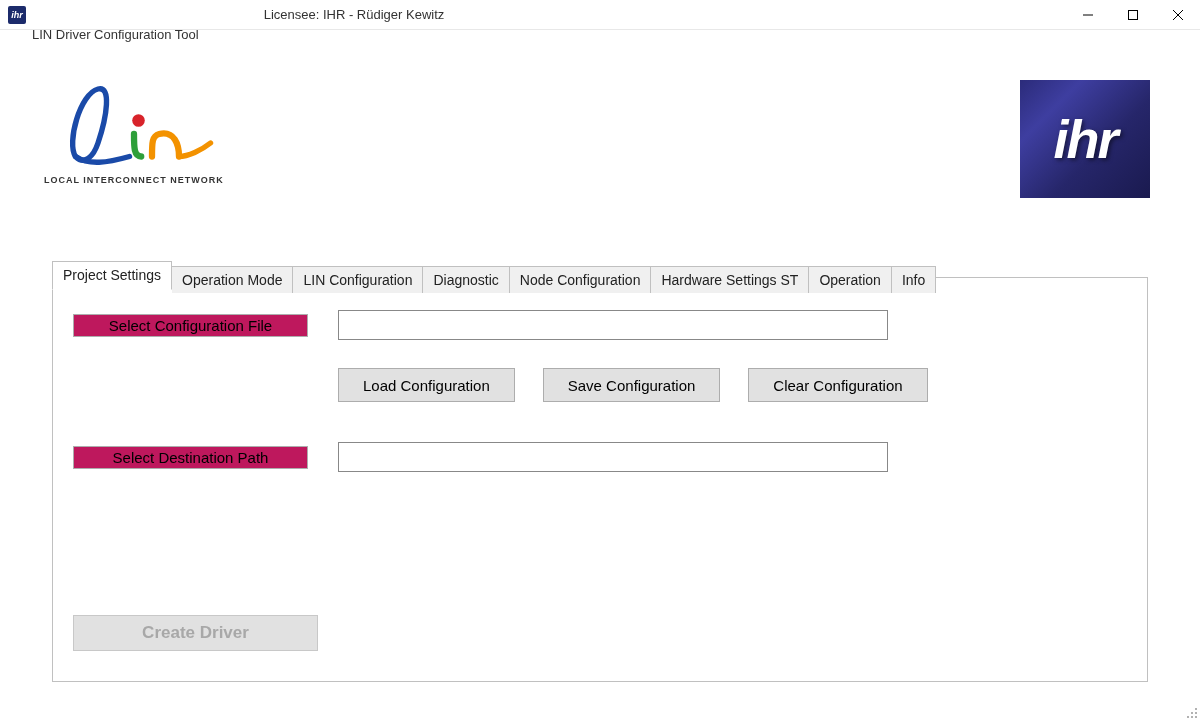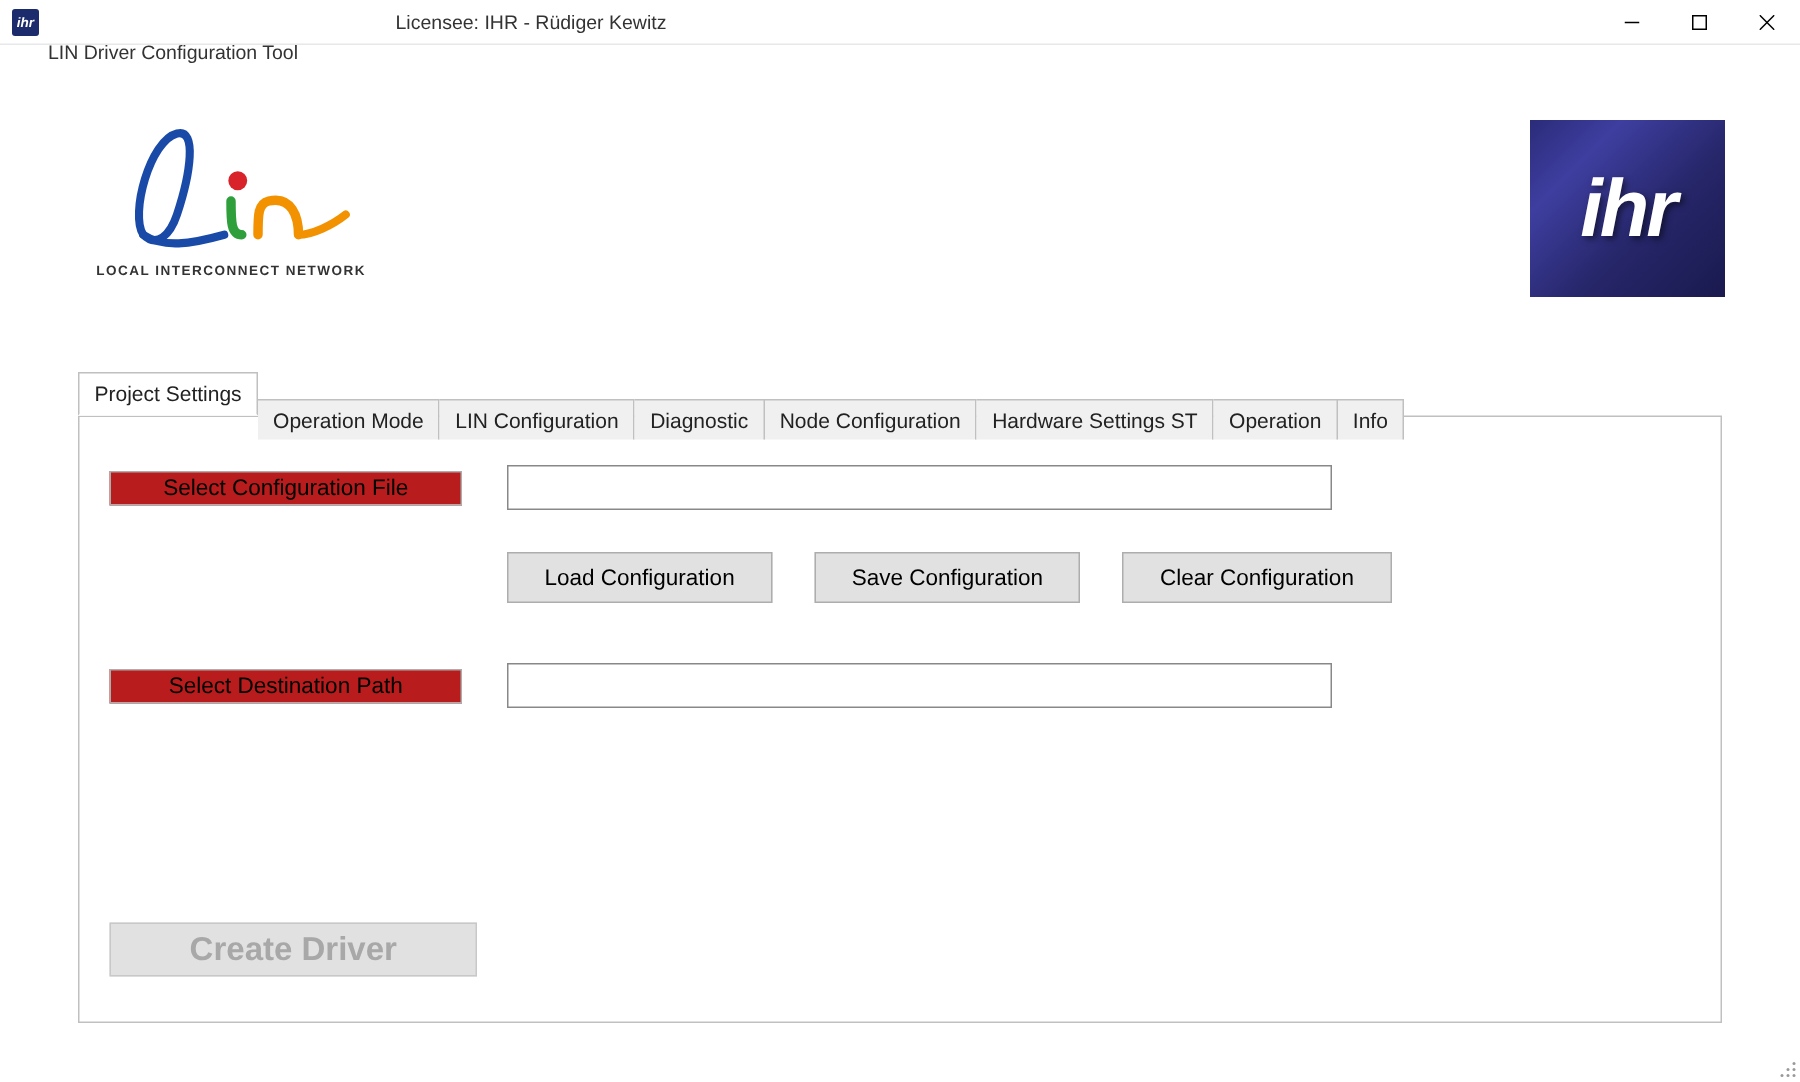--- a/index.html
+++ b/index.html
@@ -56,21 +56,21 @@
   }
   .logo-row {
     display: flex;
     align-items: flex-start;
     justify-content: space-between;
     margin-bottom: 50px;
     padding: 0 18px 0 12px;
   }
   .lin-logo {
     width: 200px;
-    text-align: right;
+    text-align: left;
   }
   .lin-logo-script {
     height: 90px;
   }
   .lin-logo-sub {
     font-size: 9px;
     letter-spacing: 1px;
     color: #333;
     font-weight: bold;
     margin-top: 2px;
@@ -105,42 +105,42 @@
     margin-right: 0;
     font-size: 14px;
     color: #222;
     position: relative;
     top: 16px;
   }
   .tab + .tab { border-left: none; }
   .tab.active {
     background: #fff;
     border-bottom: 1px solid #fff;
-    top: 0;
+    top: 13px;
     padding-bottom: 6px;
   }
   .tabpanel {
     border: 1px solid #c0c0c0;
     margin: 0 20px 10px 20px;
     padding: 32px 20px 30px 20px;
     min-height: 390px;
     background: #fff;
     position: relative;
     z-index: 1;
   }
   .form-row {
     display: flex;
     align-items: center;
     margin-bottom: 28px;
     gap: 30px;
   }
   .wide-btn {
     width: 235px;
     height: 23px;
-    background: #b91c1c;
+    background: #be185d;
     border: 1px solid #adadad;
     font-size: 15px;
     color: #000;
     cursor: pointer;
   }
   .text-input {
     width: 550px;
     height: 30px;
     border: 1px solid #888;
     padding: 2px 4px;
@@ -159,21 +159,21 @@
     font-size: 15px;
     height: 34px;
     padding: 0 24px;
     cursor: pointer;
   }
   .create-btn {
     width: 245px;
     height: 36px;
     background: #e1e1e1;
     border: 1px solid #c8c8c8;
-    font-size: 22px;
+    font-size: 17px;
     font-weight: bold;
     color: #a8a8a8;
     margin-top: 115px;
   }
   .resize-grip {
     position: absolute;
     right: 2px;
     bottom: 2px;
     width: 16px;
     height: 16px;

